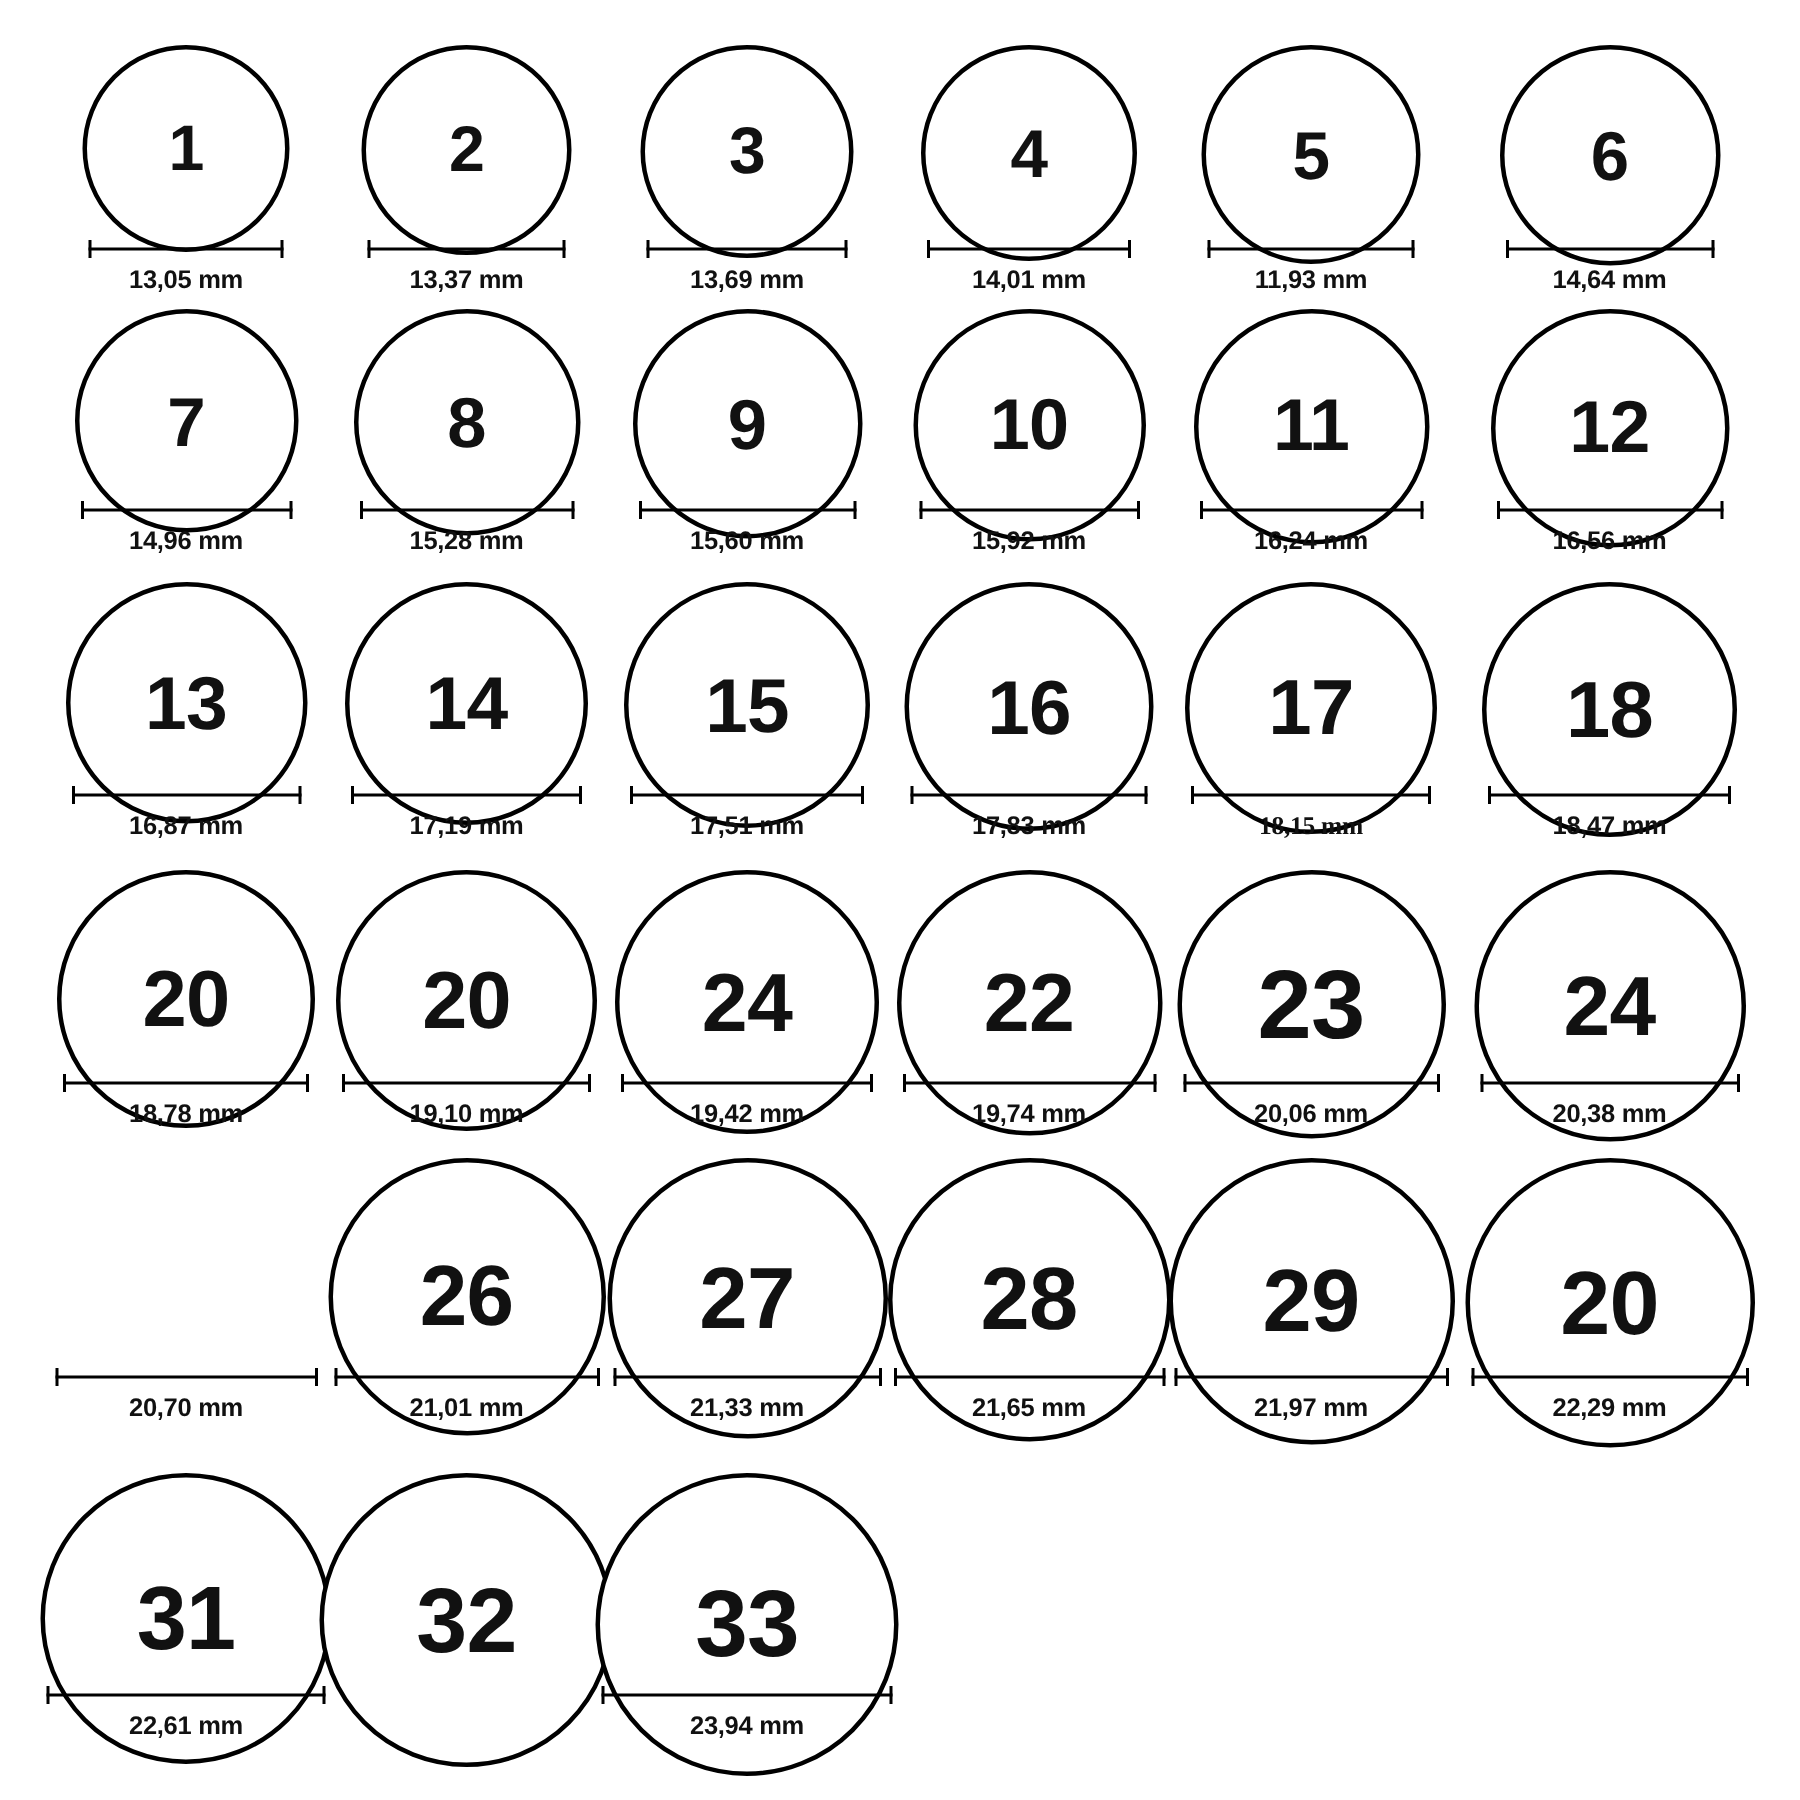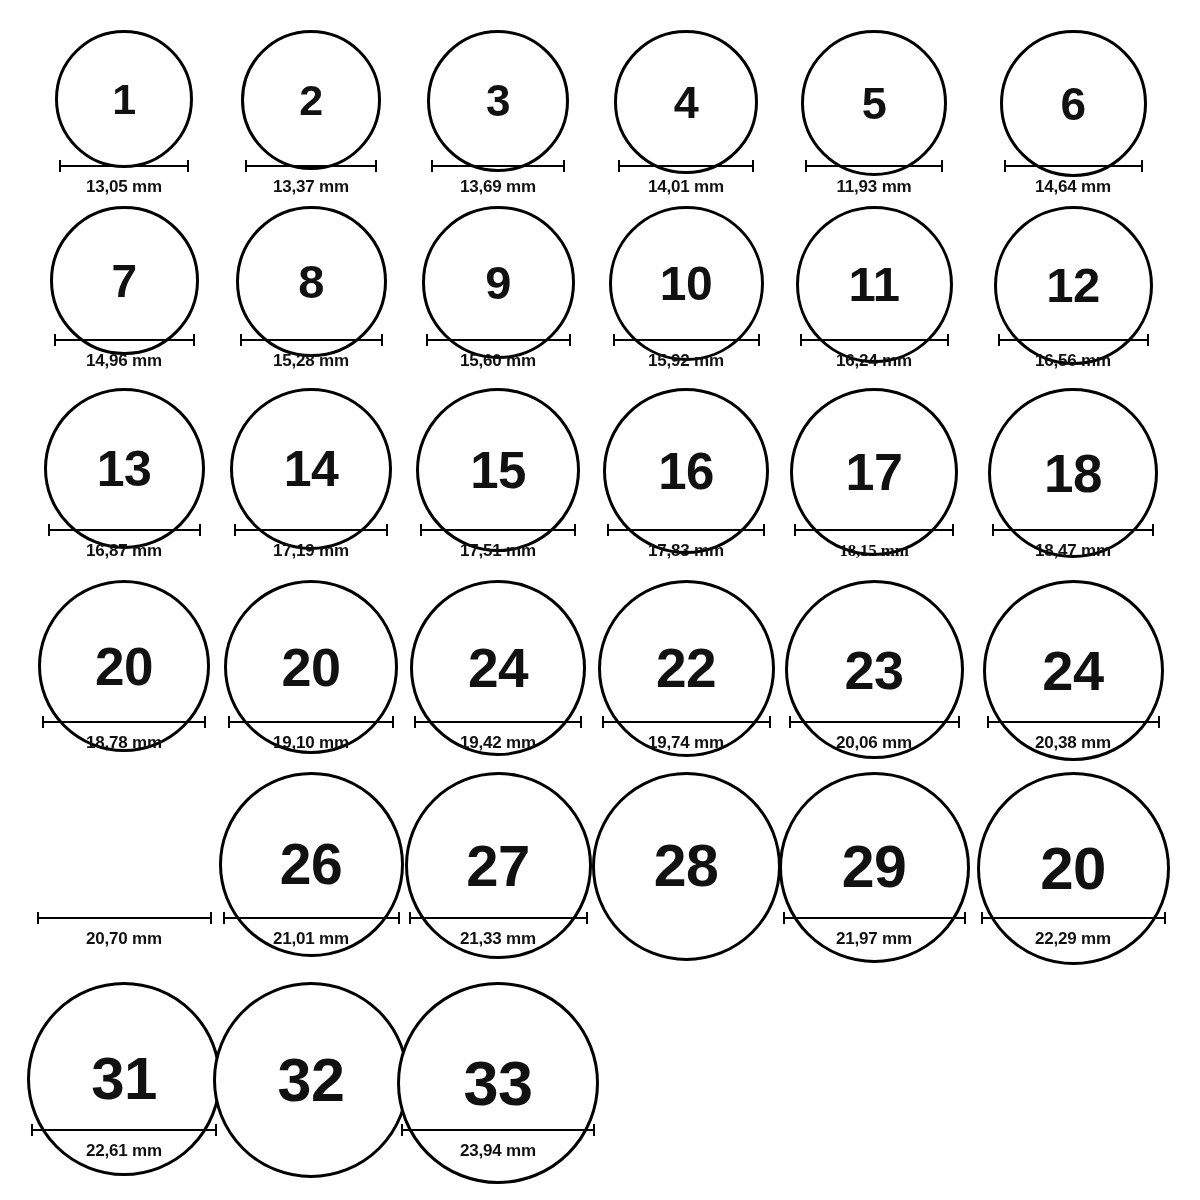--- a/index.html
+++ b/index.html
@@ -359,21 +359,21 @@
     <div class="ring-cell" style="left: 601.5px; top: 716px; width: 169px;">
       <div class="measure" style="width: 169px;">
         <div class="measure-line"></div>
         <div class="measure-cap left"></div>
         <div class="measure-cap right"></div>
       </div>
       <div class="ring-label">19,74 mm</div>
     </div>
     <div class="ring-cell" style="left: 784.5px; top: 580px; width: 179px;">
       <div class="ring-circle" style="width: 179px; height: 179px;">
-        <span class="ring-number" style="font-size: 54px;">23</span>
+        <span class="ring-number" style="font-size: 65px;">23</span>
       </div>
     </div>
     <div class="ring-cell" style="left: 788.5px; top: 716px; width: 171px;">
       <div class="measure" style="width: 171px;">
         <div class="measure-line"></div>
         <div class="measure-cap left"></div>
         <div class="measure-cap right"></div>
       </div>
       <div class="ring-label">20,06 mm</div>
     </div>
@@ -422,20 +422,28 @@
         <div class="measure-cap left"></div>
         <div class="measure-cap right"></div>
       </div>
       <div class="ring-label">21,33 mm</div>
     </div>
     <div class="ring-cell" style="left: 591.5px; top: 772px; width: 189px;">
       <div class="ring-circle" style="width: 189px; height: 189px;">
         <span class="ring-number" style="font-size: 59px;">28</span>
       </div>
     </div>
+    <div class="ring-cell" style="left: 595.5px; top: 912px; width: 181px;">
+      <div class="measure" style="width: 181px;">
+        <div class="measure-line"></div>
+        <div class="measure-cap left"></div>
+        <div class="measure-cap right"></div>
+      </div>
+      <div class="ring-label">21,65 mm</div>
+    </div>
     <div class="ring-cell" style="left: 778.5px; top: 772px; width: 191px;">
       <div class="ring-circle" style="width: 191px; height: 191px;">
         <span class="ring-number" style="font-size: 59px;">29</span>
       </div>
     </div>
     <div class="ring-cell" style="left: 782.5px; top: 912px; width: 183px;">
       <div class="measure" style="width: 183px;">
         <div class="measure-line"></div>
         <div class="measure-cap left"></div>
         <div class="measure-cap right"></div>

